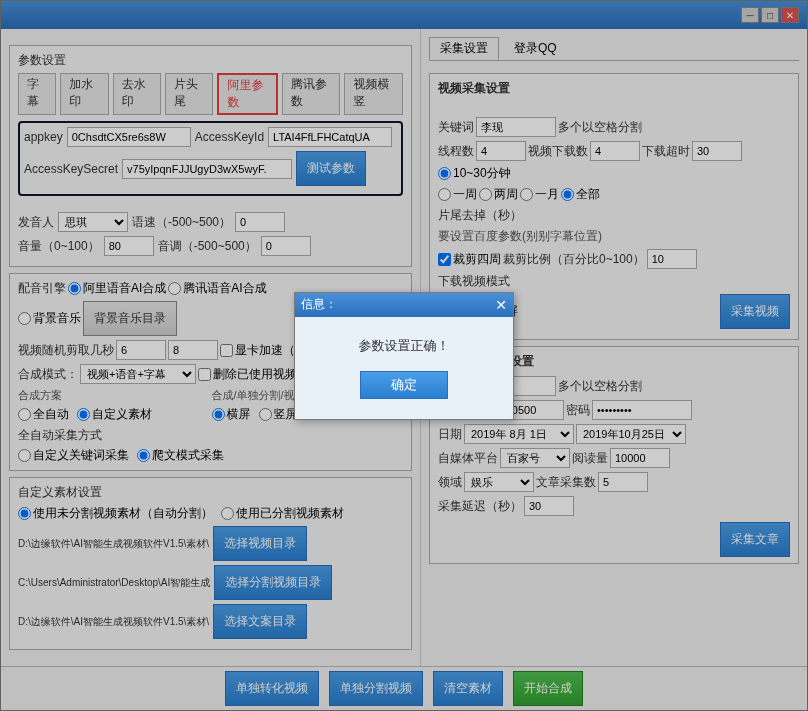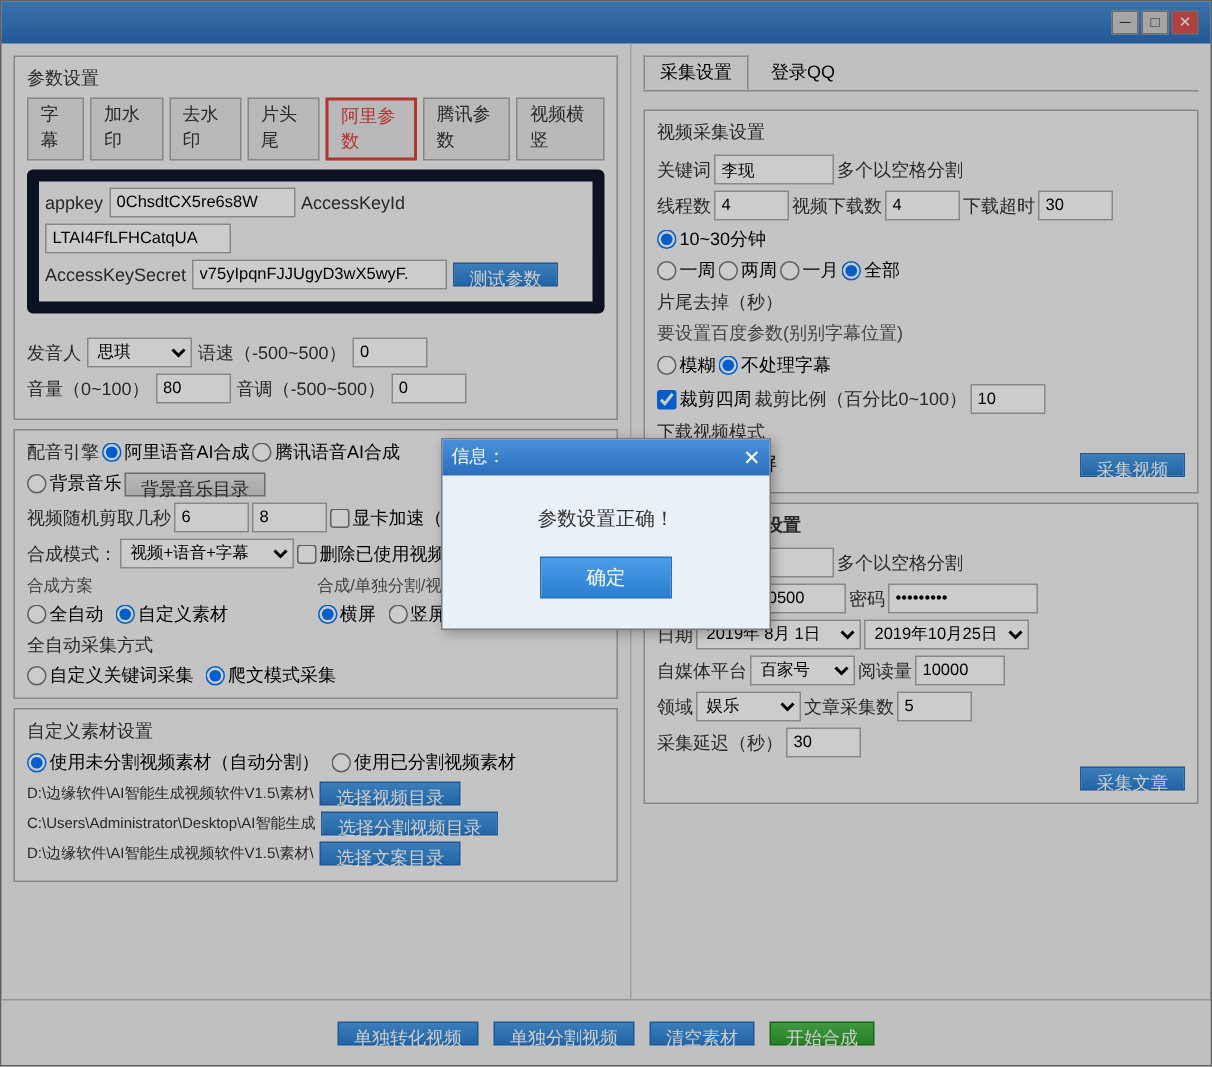--- a/index.html
+++ b/index.html
@@ -57,20 +57,21 @@
     
     .left-panel {
       width: 420px;
       flex-shrink: 0;
       padding: 8px;
       display: flex;
       flex-direction: column;
       gap: 6px;
       border-right: 1px solid #ccc;
       overflow-y: auto;
+      justify-content: center;
     }
     .section-box {
       border: 1px solid #aaa;
       background: #f5f5f5;
       padding: 6px 8px;
     }
     .section-title {
       font-size: 12px;
       color: #333;
       margin-bottom: 4px;
@@ -113,34 +114,34 @@
     .text-input.wide { width: 124px; }
     .text-input.medium { width: 100px; }
     .text-input.small { width: 50px; }
     .btn {
       padding: 2px 10px;
       border: 1px solid #888;
       background: linear-gradient(to bottom, #e8e8e8, #d0d0d0);
       cursor: pointer;
       font-size: 12px;
       color: #333;
-      height: 16px;
+      height: 35px;
     }
     .btn.blue {
       background: linear-gradient(to bottom, #4a9ee8, #2a7fd0);
       color: white;
       border: 1px solid #2a6fbc;
     }
     .btn.green {
       background: linear-gradient(to bottom, #50c050, #30a030);
       color: white;
       border: 1px solid #208020;
     }
     .highlight-box {
-      border: 8px solid #0f172a;
+      border: 2px solid #0f172a;
       border-radius: 4px;
       padding: 4px;
       margin-bottom: 16px;
       position: relative;
     }
     .radio-group {
       display: flex;
       align-items: center;
       gap: 8px;
     }
@@ -434,21 +435,21 @@
       </div>
     </div>
 
     <div class="right-panel">
       <div class="right-tabs">
         <div class="right-tab active">采集设置</div>
         <div class="right-tab">登录QQ</div>
       </div>
 
       <div class="section-box">
-        <div class="label-text" style="font-weight:normal;margin-bottom:6px">视频采集设置</div>
+        <div class="label-text" style="font-weight:bold;margin-bottom:20px">视频采集设置</div>
 
         <div class="row-flex">
           <span class="label-text">关键词</span>
           <input class="text-input" style="width: 80px;" type="text" value="李现">
           <span class="label-text">多个以空格分割</span>
         </div>
 
         <div class="row-flex">
           <span class="label-text">线程数</span>
           <input class="text-input small" type="text" value="4" style="">
@@ -485,30 +486,20 @@
         </div>
 
         <div class="row-flex">
           <span class="label-text">片尾去掉（秒）</span>
         </div>
 
         <div class="row-flex">
           <span class="label-text" style="color:#555">要设置百度参数(别别字幕位置)</span>
         </div>
 
-        <div class="row-flex">
-          <label class="radio-item">
-            <input type="radio" name="subtitle" style="">
-            <span>模糊</span>
-          </label>
-          <label class="radio-item">
-            <input type="radio" name="subtitle" checked="" style="">
-            <span>不处理字幕</span>
-          </label>
-        </div>
 
         <div class="row-flex">
           <label class="checkbox-item">
             <input type="checkbox" checked="" style="">
             <span>裁剪四周</span>
           </label>
           <span class="label-text">裁剪比例（百分比0~100）</span>
           <input class="text-input small" type="text" value="10" style="">
         </div>
 

